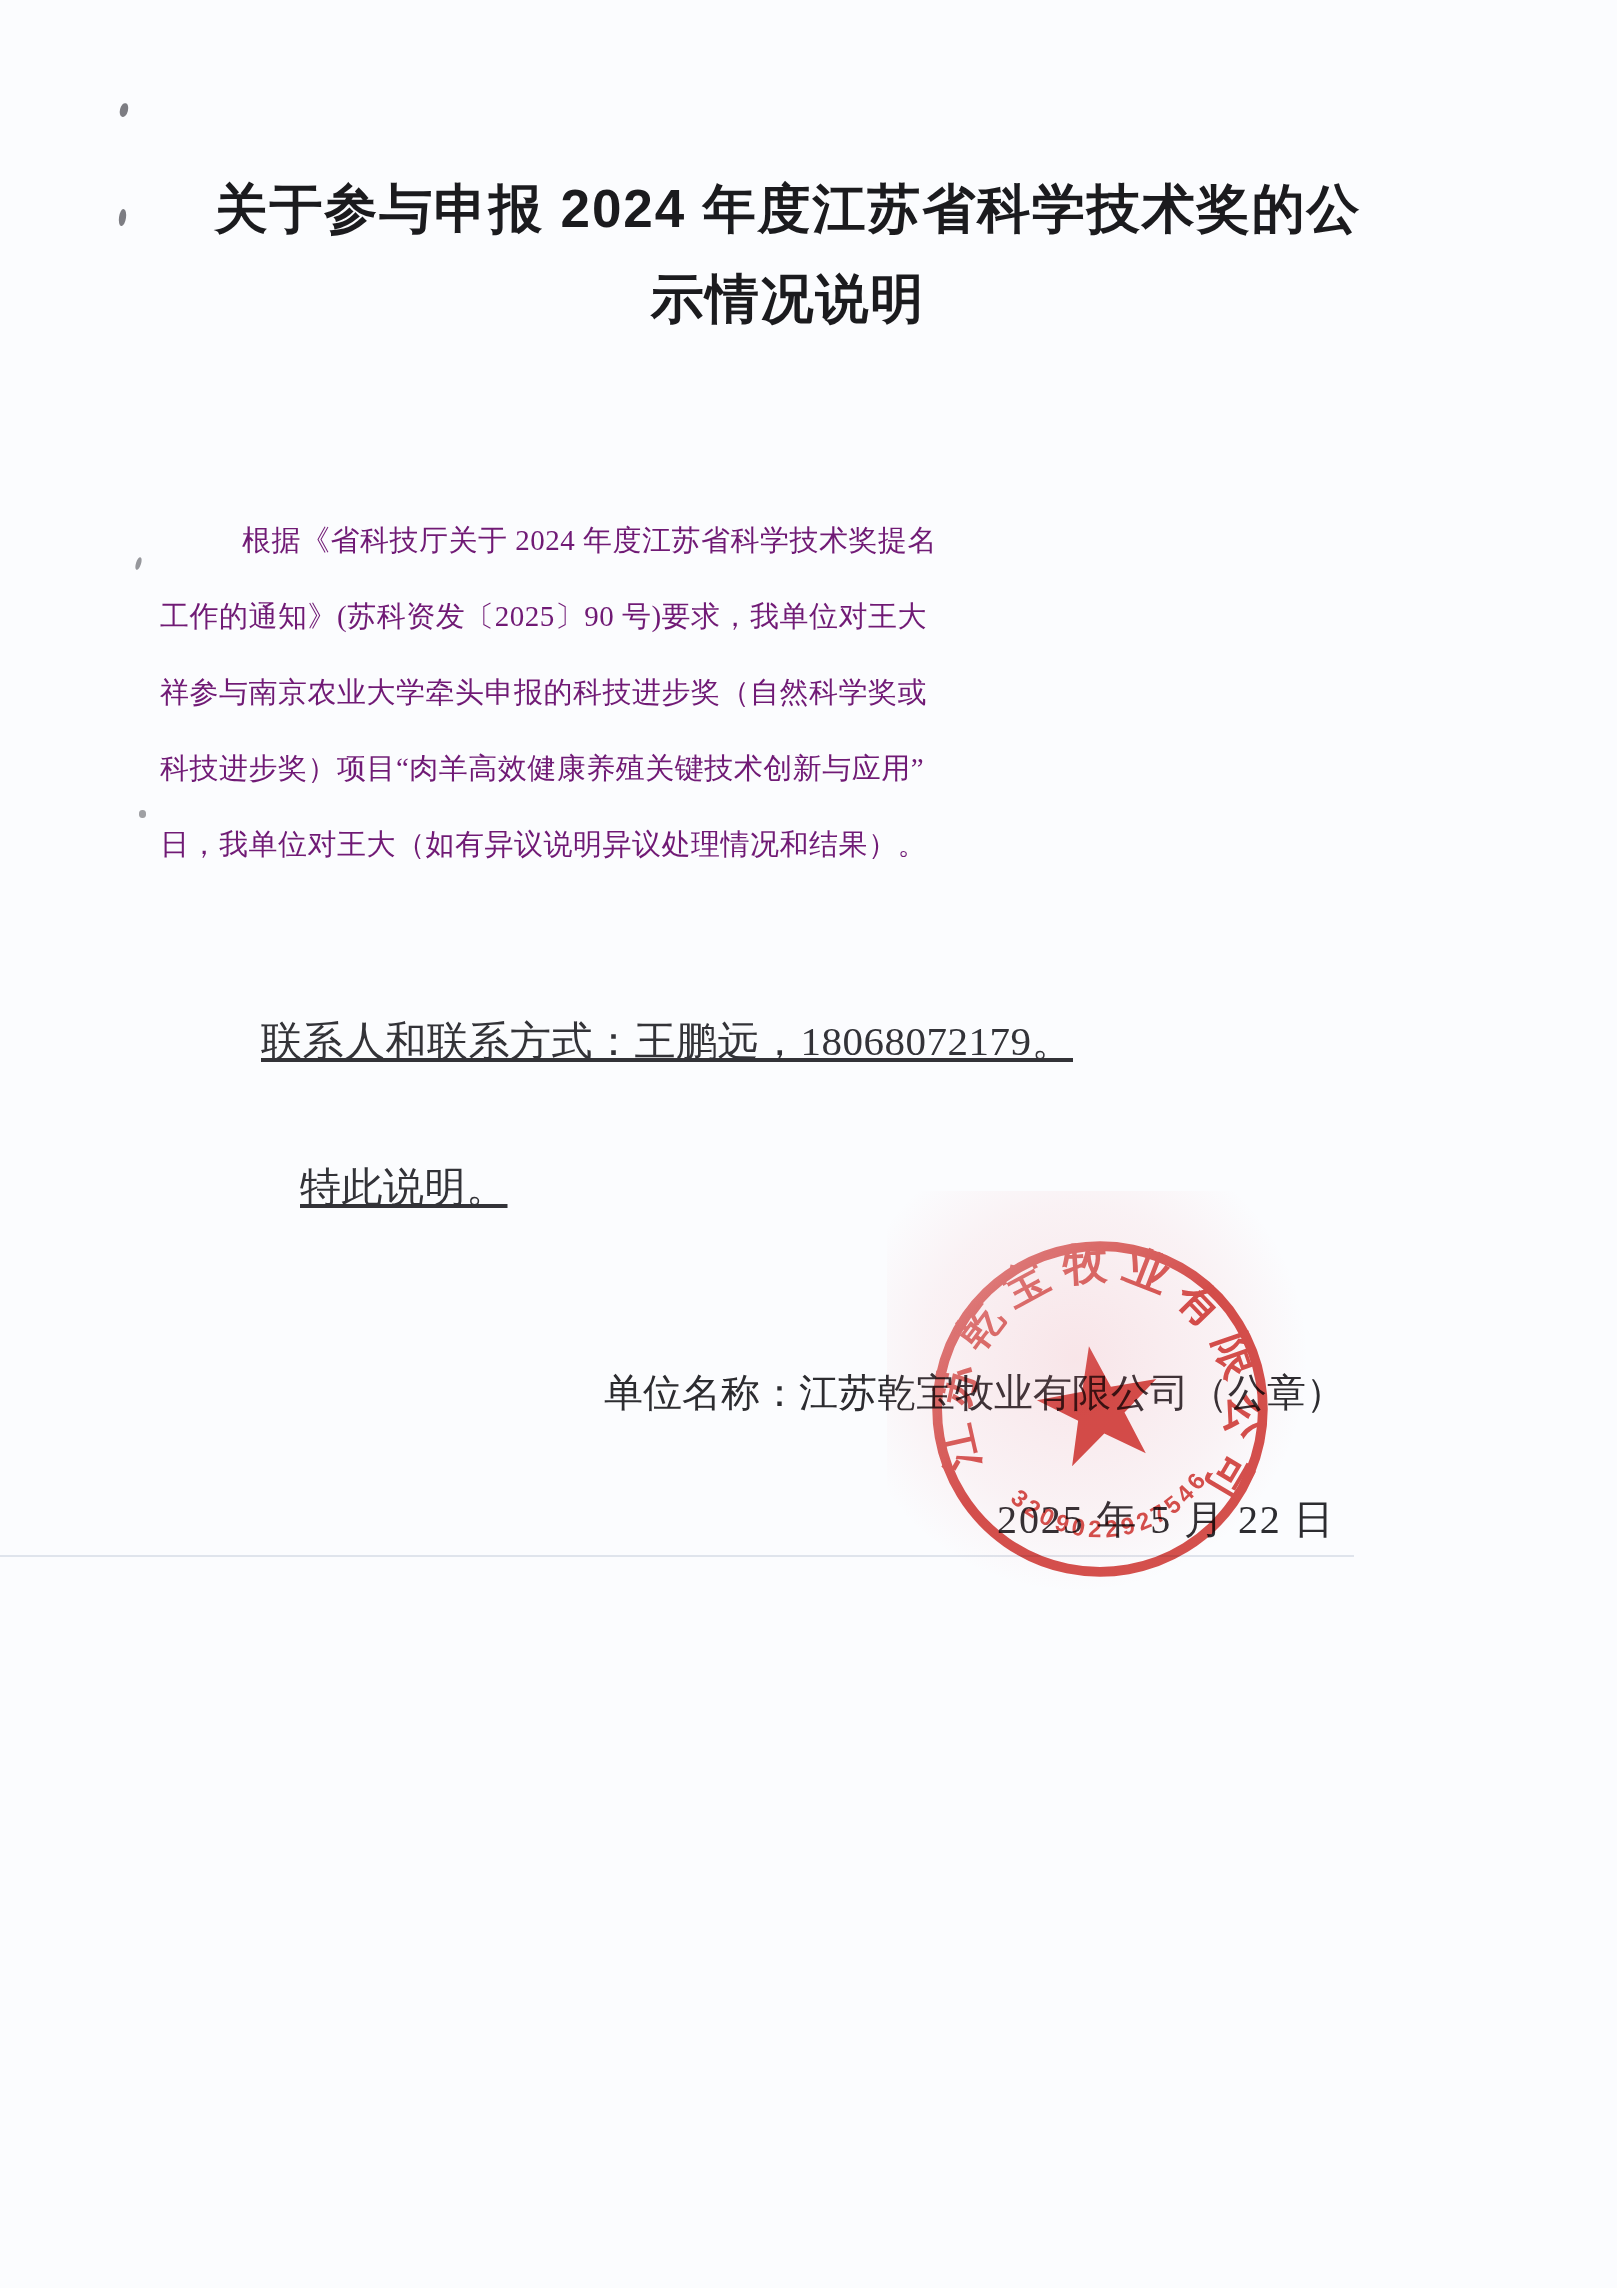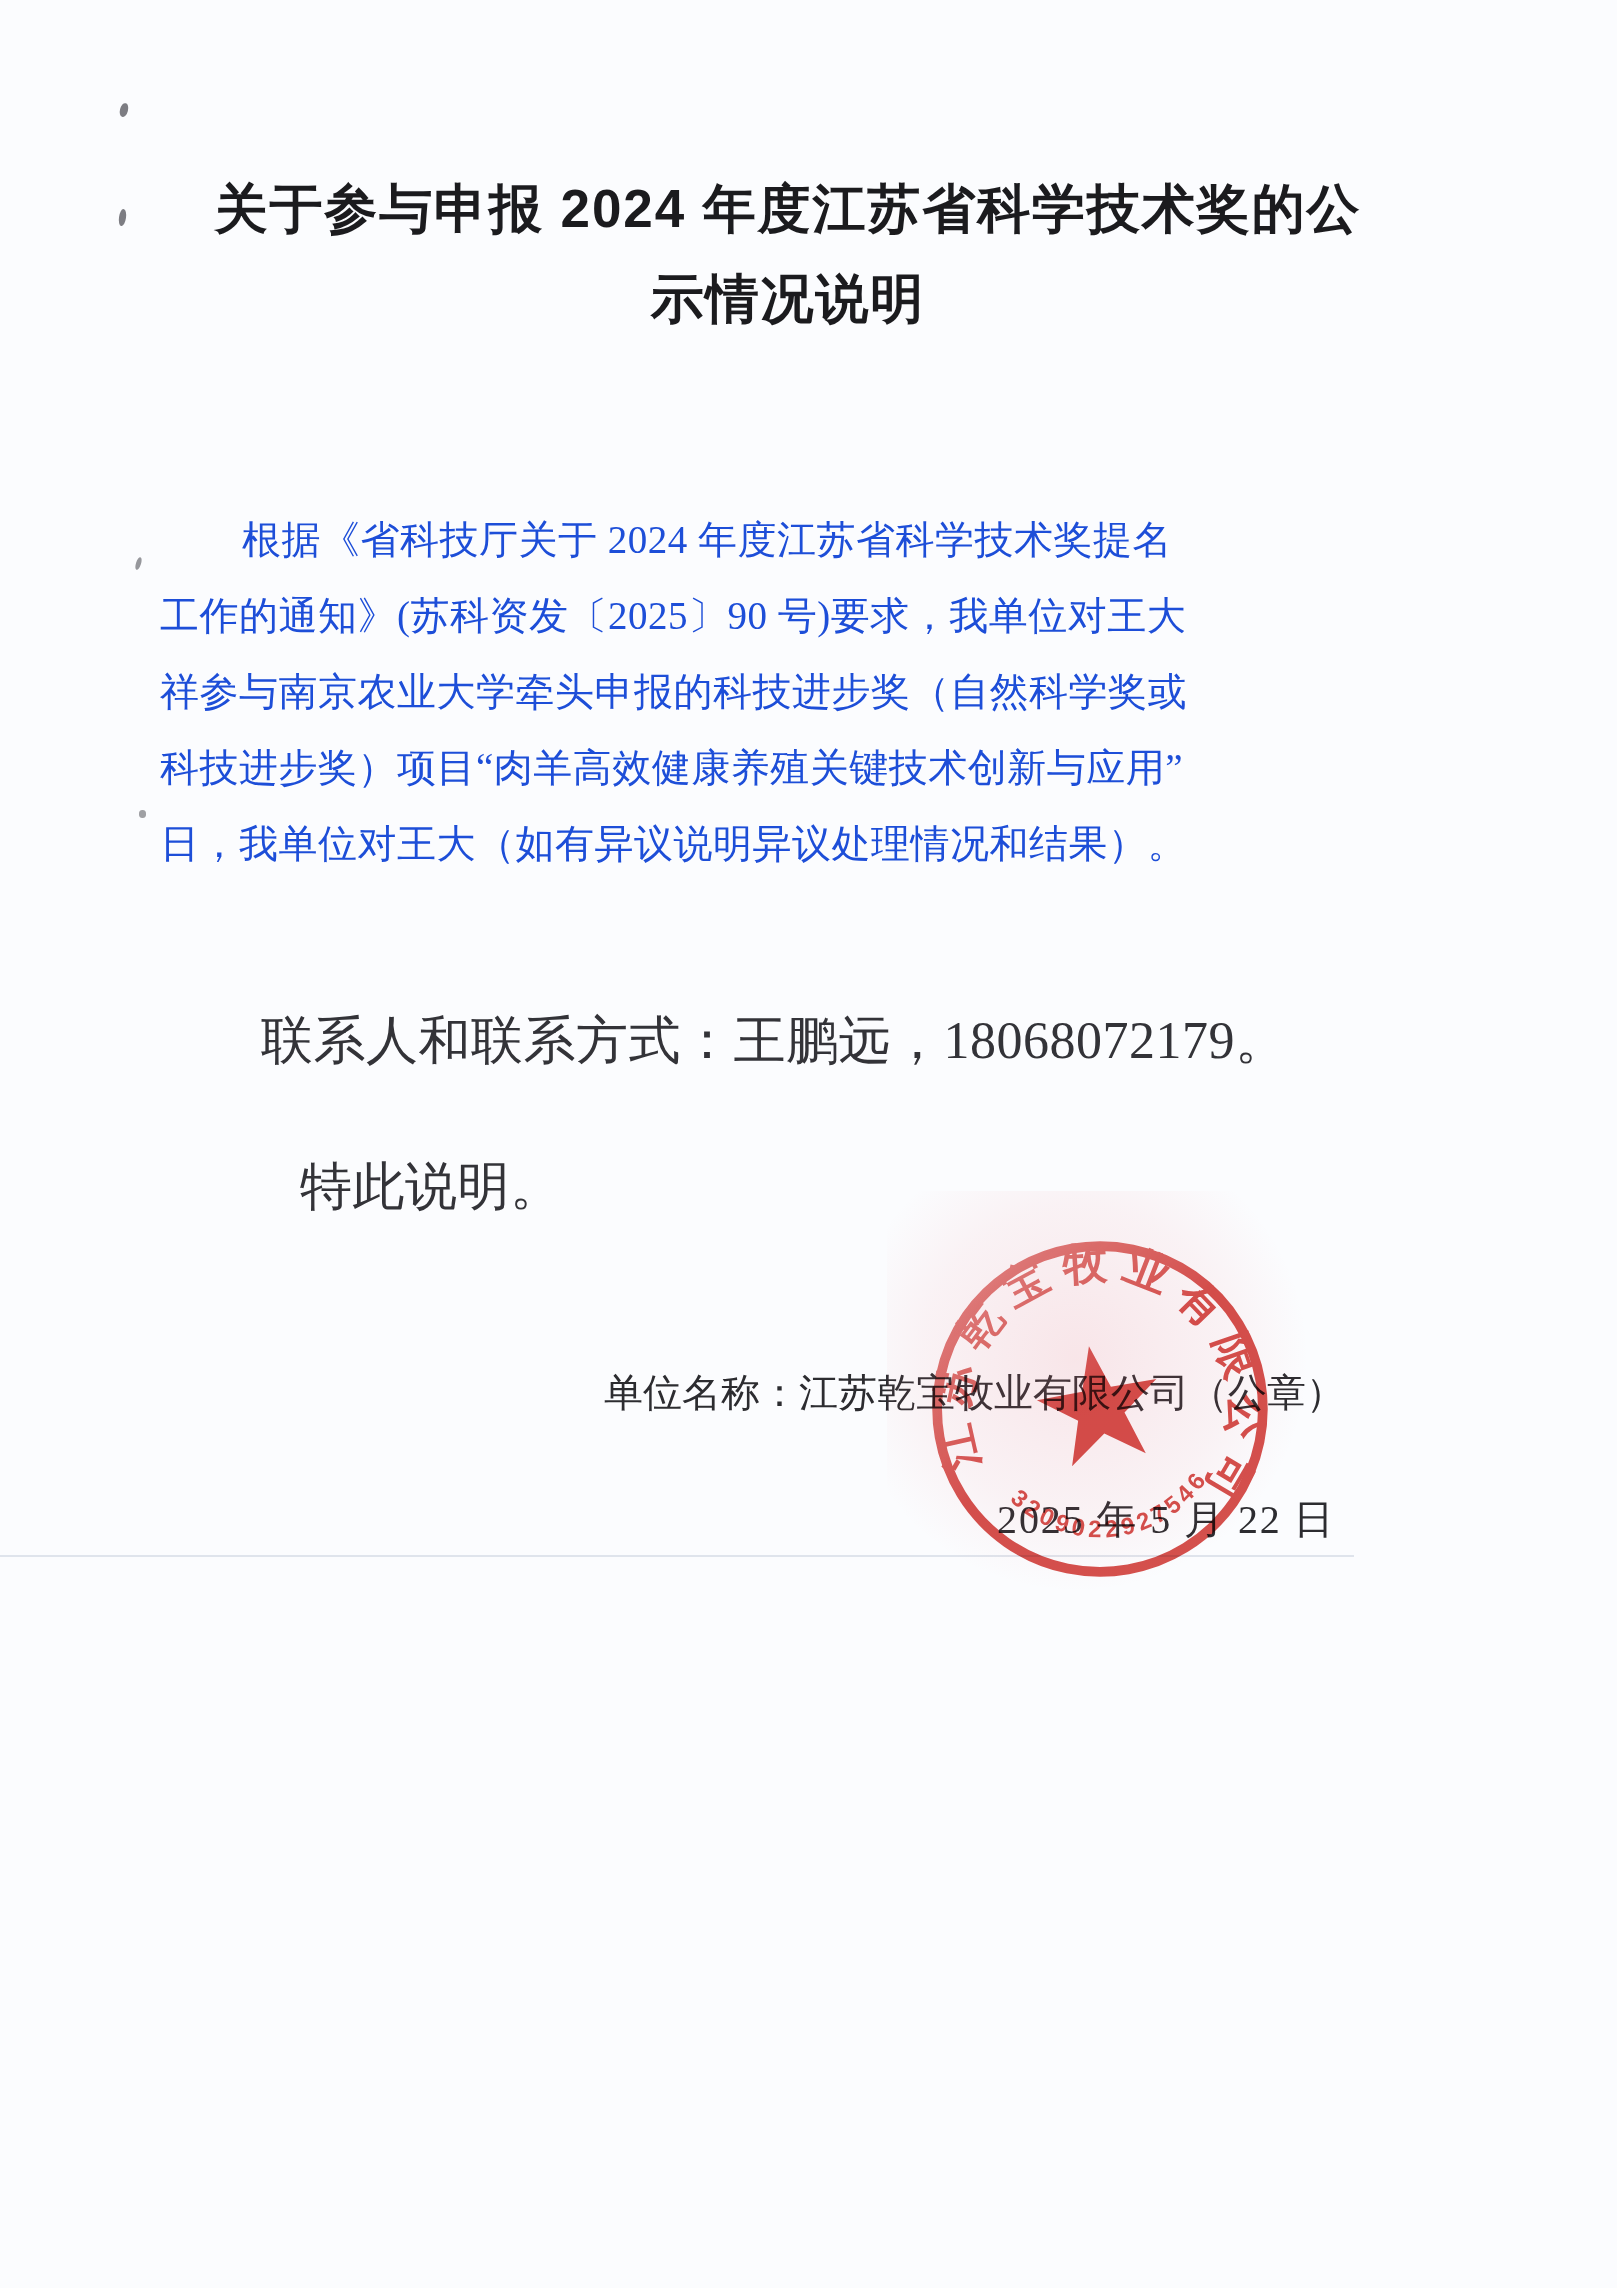--- a/index.html
+++ b/index.html
@@ -18,32 +18,33 @@
     text-align:center;
     font-family:"Liberation Sans","DejaVu Sans",sans-serif;
     font-weight:700;
     font-size:53px;line-height:90px;
     letter-spacing:1.9px;
     color:#1b1b1e;
   }
   
   .doc-body{
     position:absolute;top:502px;left:160px;width:1025px;
-    font-size:39px;line-height:76px;
+    font-size:29px;line-height:76px;
     letter-spacing:0.5px;
-    color:#1d4ed8;
+    color:#701a75;
   }
   .doc-body .line{white-space:nowrap;}
   .doc-body .line.first{text-indent:82px;}
   .standalone-line{
     position:absolute;left:160px;width:1119px;
-    font-size:52px;line-height:76px;
+    font-size:41px;line-height:76px;
     letter-spacing:0.5px;
     color:#333338;
     white-space:nowrap;
+    text-decoration:underline;
   }
   .contact-line{top:1003px;text-indent:101px;}
   .closing-line{top:1149px;text-indent:140px;}
   .signature-line{position:absolute;top:1355px;left:604px;font-size:39px;line-height:76px;color:#2c2c30;white-space:nowrap;z-index:1;}
   .date-line{position:absolute;top:1482px;left:997px;font-size:40px;line-height:76px;letter-spacing:1.9px;color:#2c2c30;white-space:nowrap;z-index:1;}
   
   .seal-halo{
     position:absolute;left:887px;top:1191px;width:420px;height:420px;
     background:radial-gradient(circle at 45% 40%, rgba(233,110,120,0.16) 0%, rgba(233,110,120,0.07) 45%, rgba(233,110,120,0) 68%);
     z-index:2;pointer-events:none;

